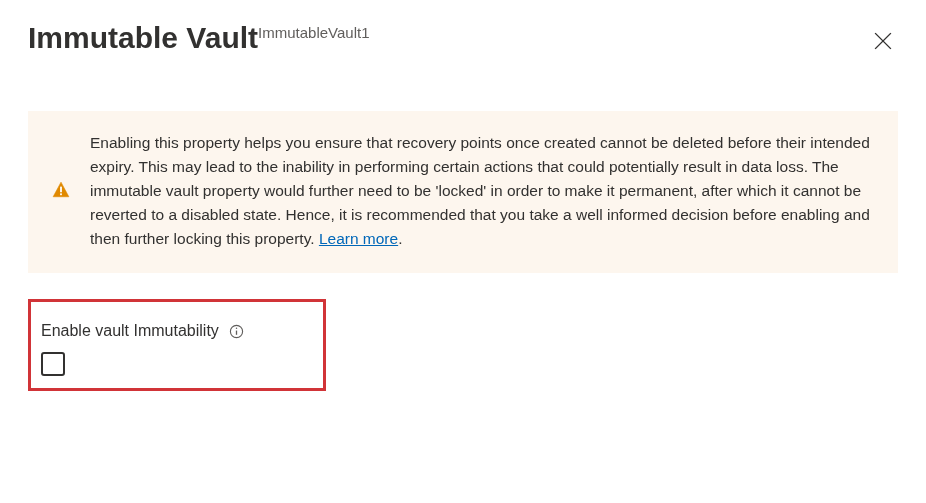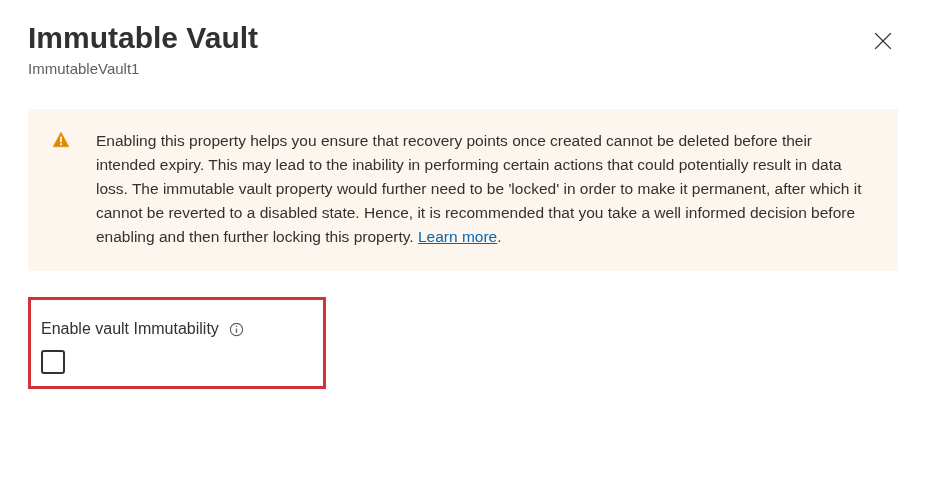--- a/index.html
+++ b/index.html
@@ -16,21 +16,21 @@
       padding: 20px 28px;
       position: relative;
     }
     .header {
       display: flex;
       justify-content: space-between;
       align-items: flex-start;
     }
     .title-block {
       display: flex;
-      flex-direction: column;
+      flex-direction: row;
     }
     .page-title {
       font-size: 30px;
       font-weight: 600;
       color: #323130;
       line-height: 1.2;
     }
     .subtitle {
       font-size: 15px;
       color: #605e5c;
@@ -43,25 +43,25 @@
       padding: 6px;
       color: #323130;
       margin-top: 6px;
     }
     .close-btn svg {
       width: 18px;
       height: 18px;
     }
     .warning-banner {
       background: #fdf6ee;
-      margin-top: 32px;
+      margin-top: 52px;
       padding: 20px 24px 22px 24px;
       display: flex;
-      align-items: flex-start;
-      gap: 26px;
+      align-items: center;
+      gap: 20px;
     }
     .warning-icon {
       flex-shrink: 0;
       margin-top: 2px;
     }
     .warning-icon svg {
       width: 18px;
       height: 18px;
     }
     .warning-text {

